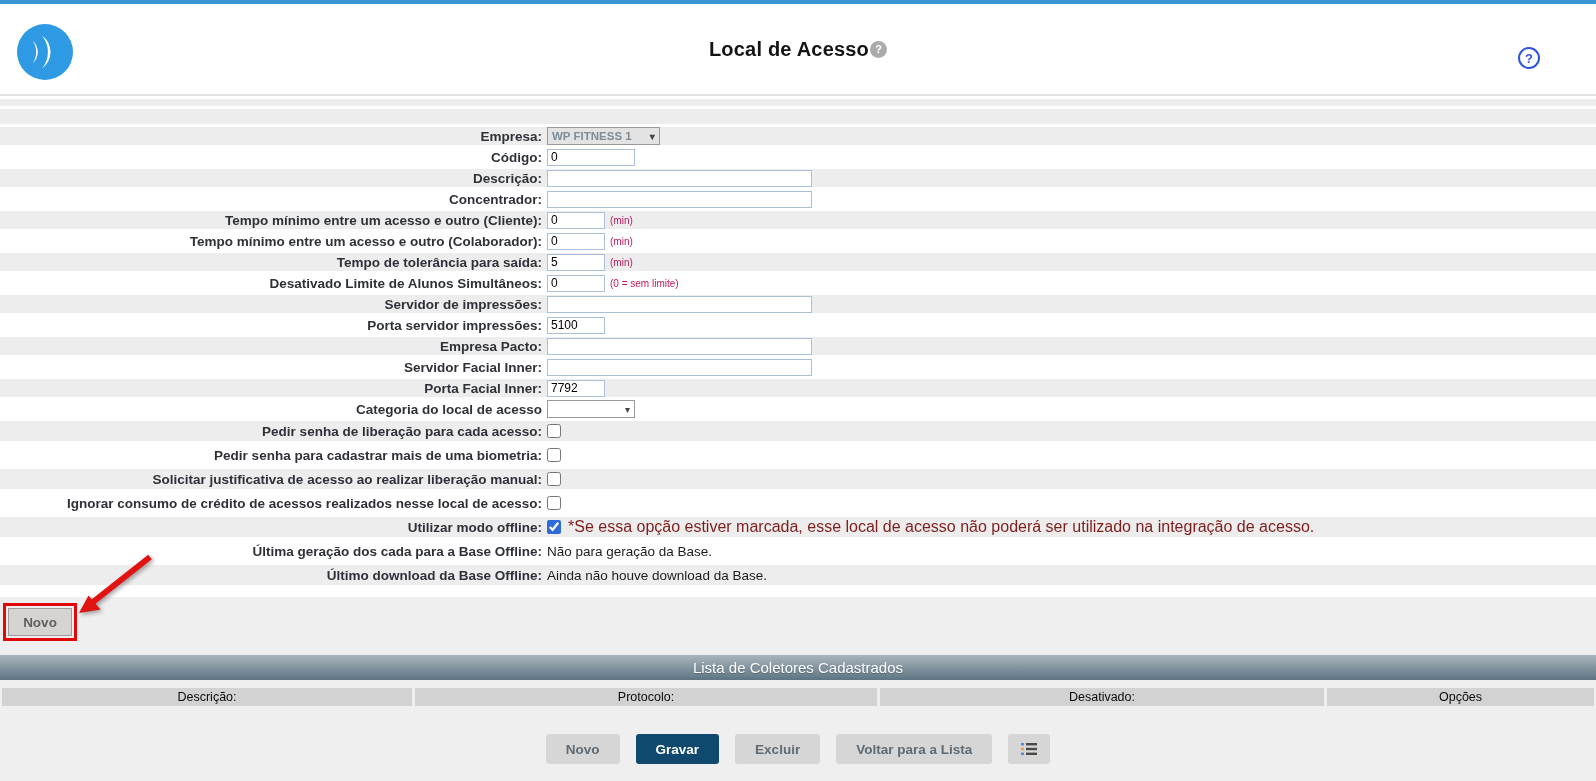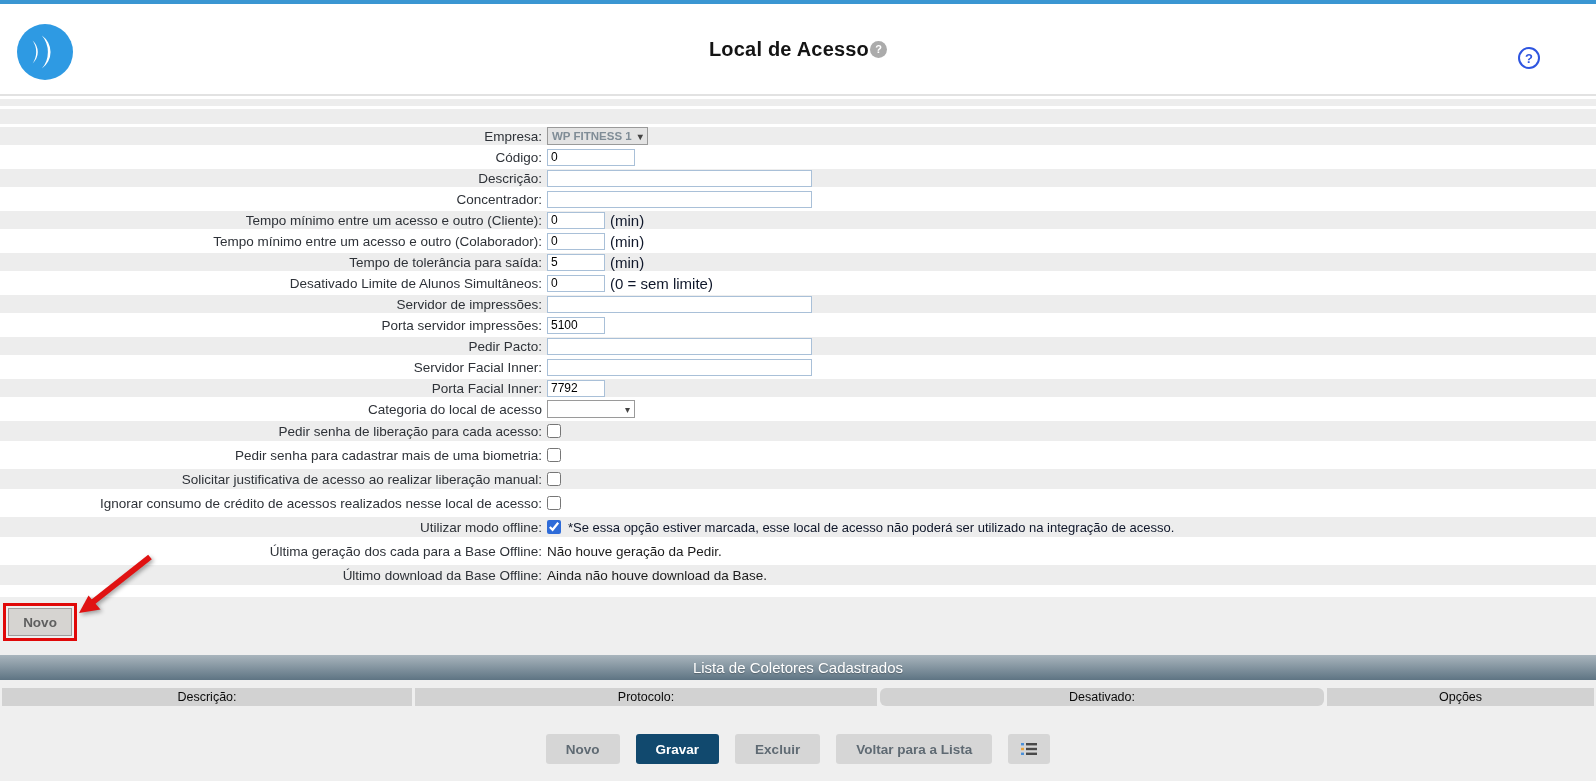--- a/index.html
+++ b/index.html
@@ -19,47 +19,47 @@
 
   .form-area { background:#ffffff; padding-top:3px; padding-bottom:8px; }
   .stripe { background:#ededed; height:7px; margin-bottom:3px; }
   .empty-row { background:#ededed; height:15px; margin-bottom:3px; }
 
   .row { display:flex; align-items:center; height:18px; margin-bottom:3px; }
   .row.gray { background:#ededed; }
   .row.white { background:#ffffff; }
   .row.tall { height:20px; margin-bottom:4px; }
   .row.info { height:20px; margin-bottom:4px; }
-  .lbl { width:547px; text-align:right; padding-right:5px; font-size:13.5px; color:#2e3238; flex:none; }
+  .lbl { width:547px; text-align:right; padding-right:5px; font-size:13.5px; color:#2e3238; flex:none;font-weight:bold; }
   .fld { display:flex; align-items:center; gap:5px; font-size:13.5px; color:#1c1c1c; }
-  .suffix { font-size:15px; color:#0f172a; }
+  .suffix { font-size:10px; color:#be185d; }
 
   input.txt { height:17px; border:1px solid #a9c0d8; background:#fff; font-family:"Liberation Sans",sans-serif; font-size:12px; color:#000; padding:0 3px; }
   .w-wide { width:265px; }
   .w-code { width:88px; }
   .w-tiny { width:58px; }
 
-  .fake-select { height:18px; display:flex; align-items:center; gap:6px; padding:0 4px; border:1px solid #9a9a9a; cursor:pointer; }
+  .fake-select { height:18px; display:flex; align-items:center; gap:18px; padding:0 4px; border:1px solid #9a9a9a; cursor:pointer; }
   .fake-select.disabled { background:#e3e3e3; color:#7f8c96; font-size:11.5px; font-weight:bold; }
   .fake-select .chev { font-size:10px; color:#444; }
   .fake-select.small { width:88px; background:#fff; justify-content:flex-end; }
 
   input.cb { width:14px; height:14px; accent-color:#2e6bd8; cursor:pointer; }
-  .note { font-size:13px; color:#0f172a; padding-left:2px; }
+  .note { font-size:16px; color:#7f1d1d; padding-left:2px; }
 
   .bottom-area { background:#efefef; height:calc(781px - 4px - 90px - 2px - 591px); min-height:185px; }
   .novo-zone { position:relative; height:58px; }
   .red-box { position:absolute; left:3px; top:6px; border:3px solid #e00808; padding:2px; background:transparent; }
   .btn-novo-anno { width:64px; height:28px; background:#d6d4d1; border:1px solid #9e9e9e; color:#5f5f5f; font-weight:bold; font-size:13.5px; font-family:"Liberation Sans",sans-serif; cursor:pointer; }
   .anno-arrow { position:absolute; left:55px; top:-46px; pointer-events:none; filter:drop-shadow(2px 2px 2px rgba(0,0,0,0.35)); }
 
   .band { height:25px; background:linear-gradient(#a9b5bd, #5e7483); display:flex; align-items:center; justify-content:center; color:#ffffff; font-weight:normal; font-size:15px; text-shadow:0 1px 1px rgba(0,0,0,0.25); }
   .cols { display:flex; gap:3px; margin:8px 2px 0 2px; }
   .col-cell { background:#d2d2d2; height:18px; display:flex; align-items:center; justify-content:center; font-size:12.5px; color:#0a0a0a; }
-  .c1 { width:410px; } .c2 { width:462px; } .c3 { width:444px;border-radius:6px; } .c4 { flex:1; }
+  .c1 { width:410px; } .c2 { width:462px; } .c3 { width:444px; } .c4 { flex:1; }
 
   .footer-btns { display:flex; justify-content:center; align-items:center; gap:16px; margin-top:28px; }
   .fbtn { height:30px; padding:0 20px; background:#d6d6d6; border:none; border-radius:3px; color:#5f6a73; font-weight:bold; font-size:13.5px; font-family:"Liberation Sans",sans-serif; cursor:pointer; }
   .fbtn.primary { background:#11496e; color:#ffffff;text-align:right; }
   .fbtn.icon-btn { width:42px; padding:0; display:flex; align-items:center; justify-content:center; }
 </style>
 </head>
 <body>
 
 <div class="topbar"></div>
@@ -154,21 +154,21 @@
   </div>
 
   <div class="row white">
     <div class="lbl">Porta servidor impressões:</div>
     <div class="fld">
         <input class="txt w-tiny" value="5100" style="">
       </div>
   </div>
 
   <div class="row gray">
-    <div class="lbl">Pedir Pacto:</div>
+    <div class="lbl">Empresa Pacto:</div>
     <div class="fld">
         <input class="txt w-wide" value="" style="">
       </div>
   </div>
 
   <div class="row white">
     <div class="lbl">Servidor Facial Inner:</div>
     <div class="fld">
         <input class="txt w-wide" value="" style="">
       </div>
@@ -223,21 +223,21 @@
     <div class="lbl">Utilizar modo offline:</div>
     <div class="fld">
       <input type="checkbox" class="cb" checked="" style="">
       <span class="note">*Se essa opção estiver marcada, esse local de acesso não poderá ser utilizado na integração de acesso.</span>
     </div>
   </div>
 
   <div class="row white info">
     <div class="lbl">Última geração dos cada para a Base Offline:</div>
     <div class="fld">
-        <span>Não houve geração da Pedir.</span>
+        <span>Não para geração da Base.</span>
       </div>
   </div>
 
   <div class="row gray info">
     <div class="lbl">Último download da Base Offline:</div>
     <div class="fld">
         <span>Ainda não houve download da Base.</span>
       </div>
   </div>
 </div>

